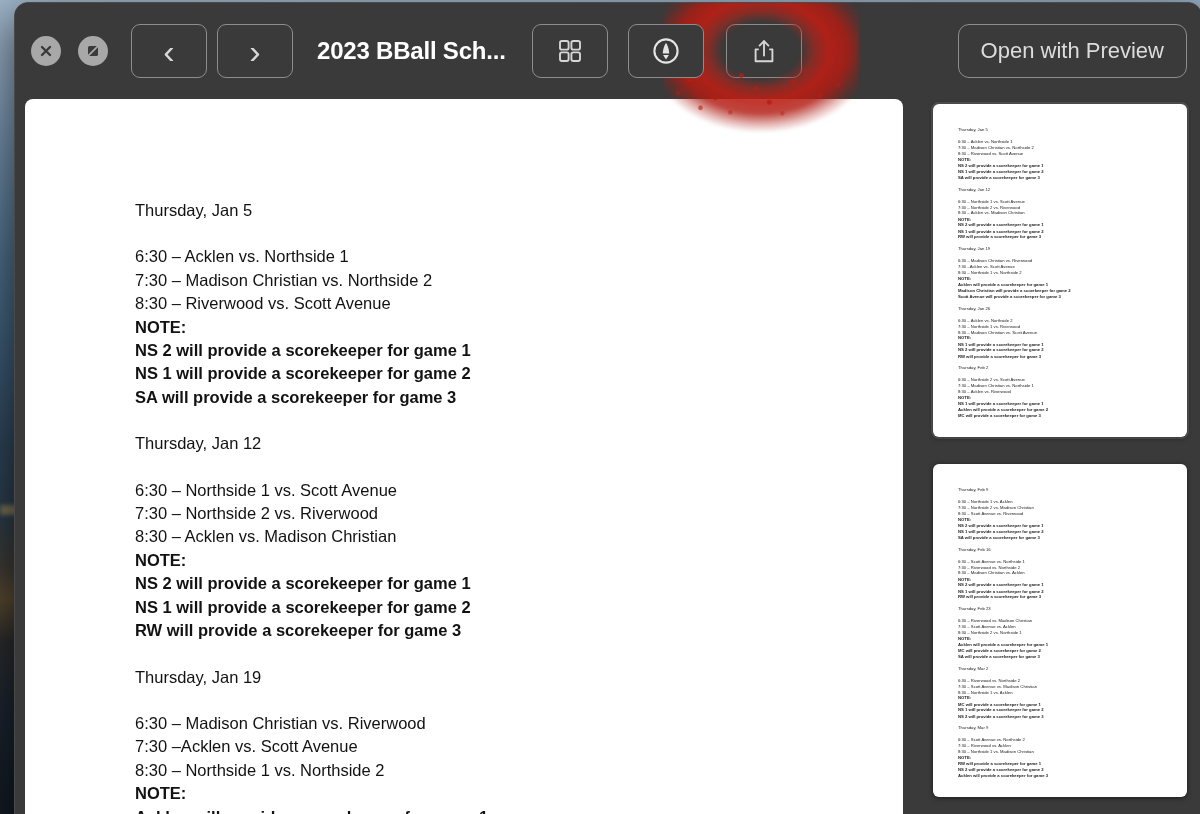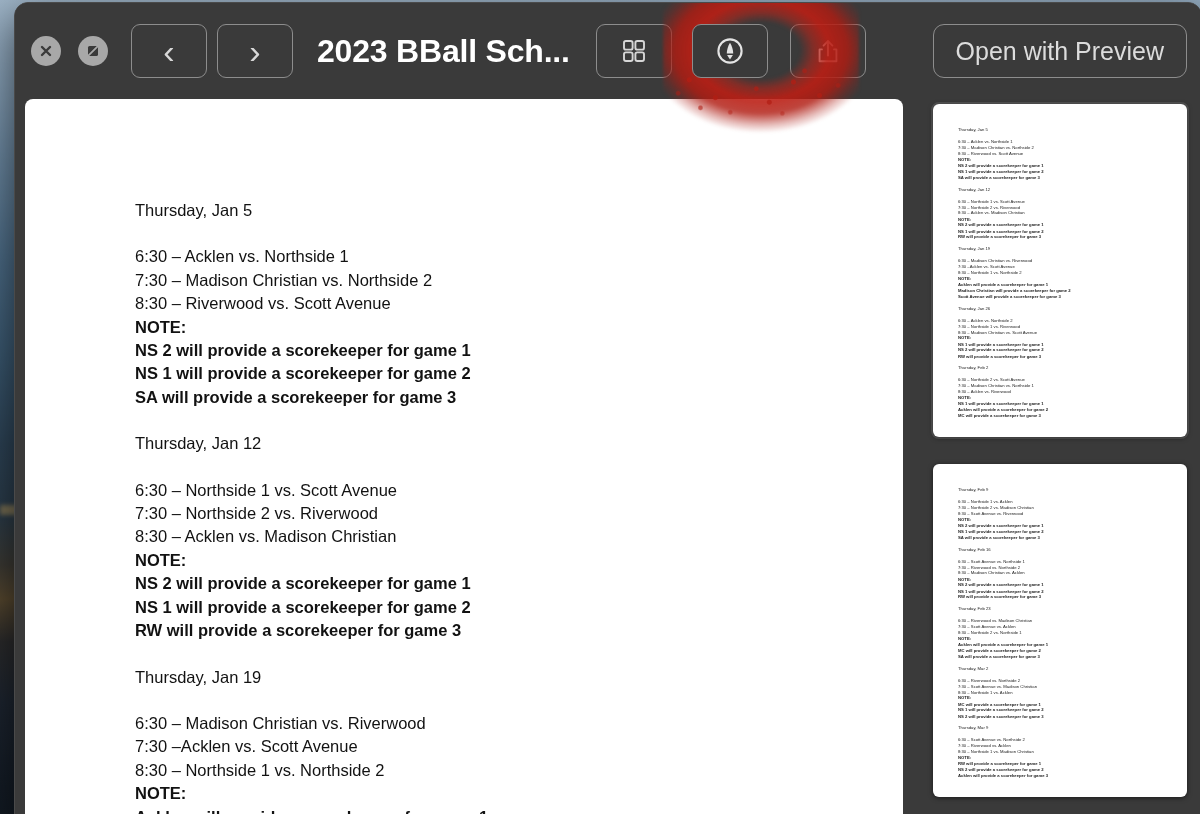--- a/index.html
+++ b/index.html
@@ -98,38 +98,38 @@
   .chev {
     color: #d8d8d8;
     font-size: 34px;
     line-height: 1;
     font-weight: 300;
     font-family: "Liberation Sans", sans-serif;
   }
 
   #doc-title {
     color: #ffffff;
-    font-size: 32px;
+    font-size: 24px;
     font-weight: bold;
     letter-spacing: -0.2px;
     white-space: nowrap;
     flex: 0 0 auto;
     margin-right: 26px;
   }
 
   .icon-pill { width: 76px; height: 54px; }
   #grid-view-btn { margin-right: 20px; }
   #markup-btn { margin-right: 22px; position: relative; z-index: 3; }
   #share-btn { margin-right: 22px; }
 
   #open-with-btn {
     height: 54px;
     padding: 0 22px;
     color: #dcdcdc;
-    font-size: 25px;
+    font-size: 22px;
     border-radius: 11px;
     white-space: nowrap;
     margin-left: auto;
   }
 
   .gi { display: block; }
 
   
   #markup-highlight {
     position: absolute;

